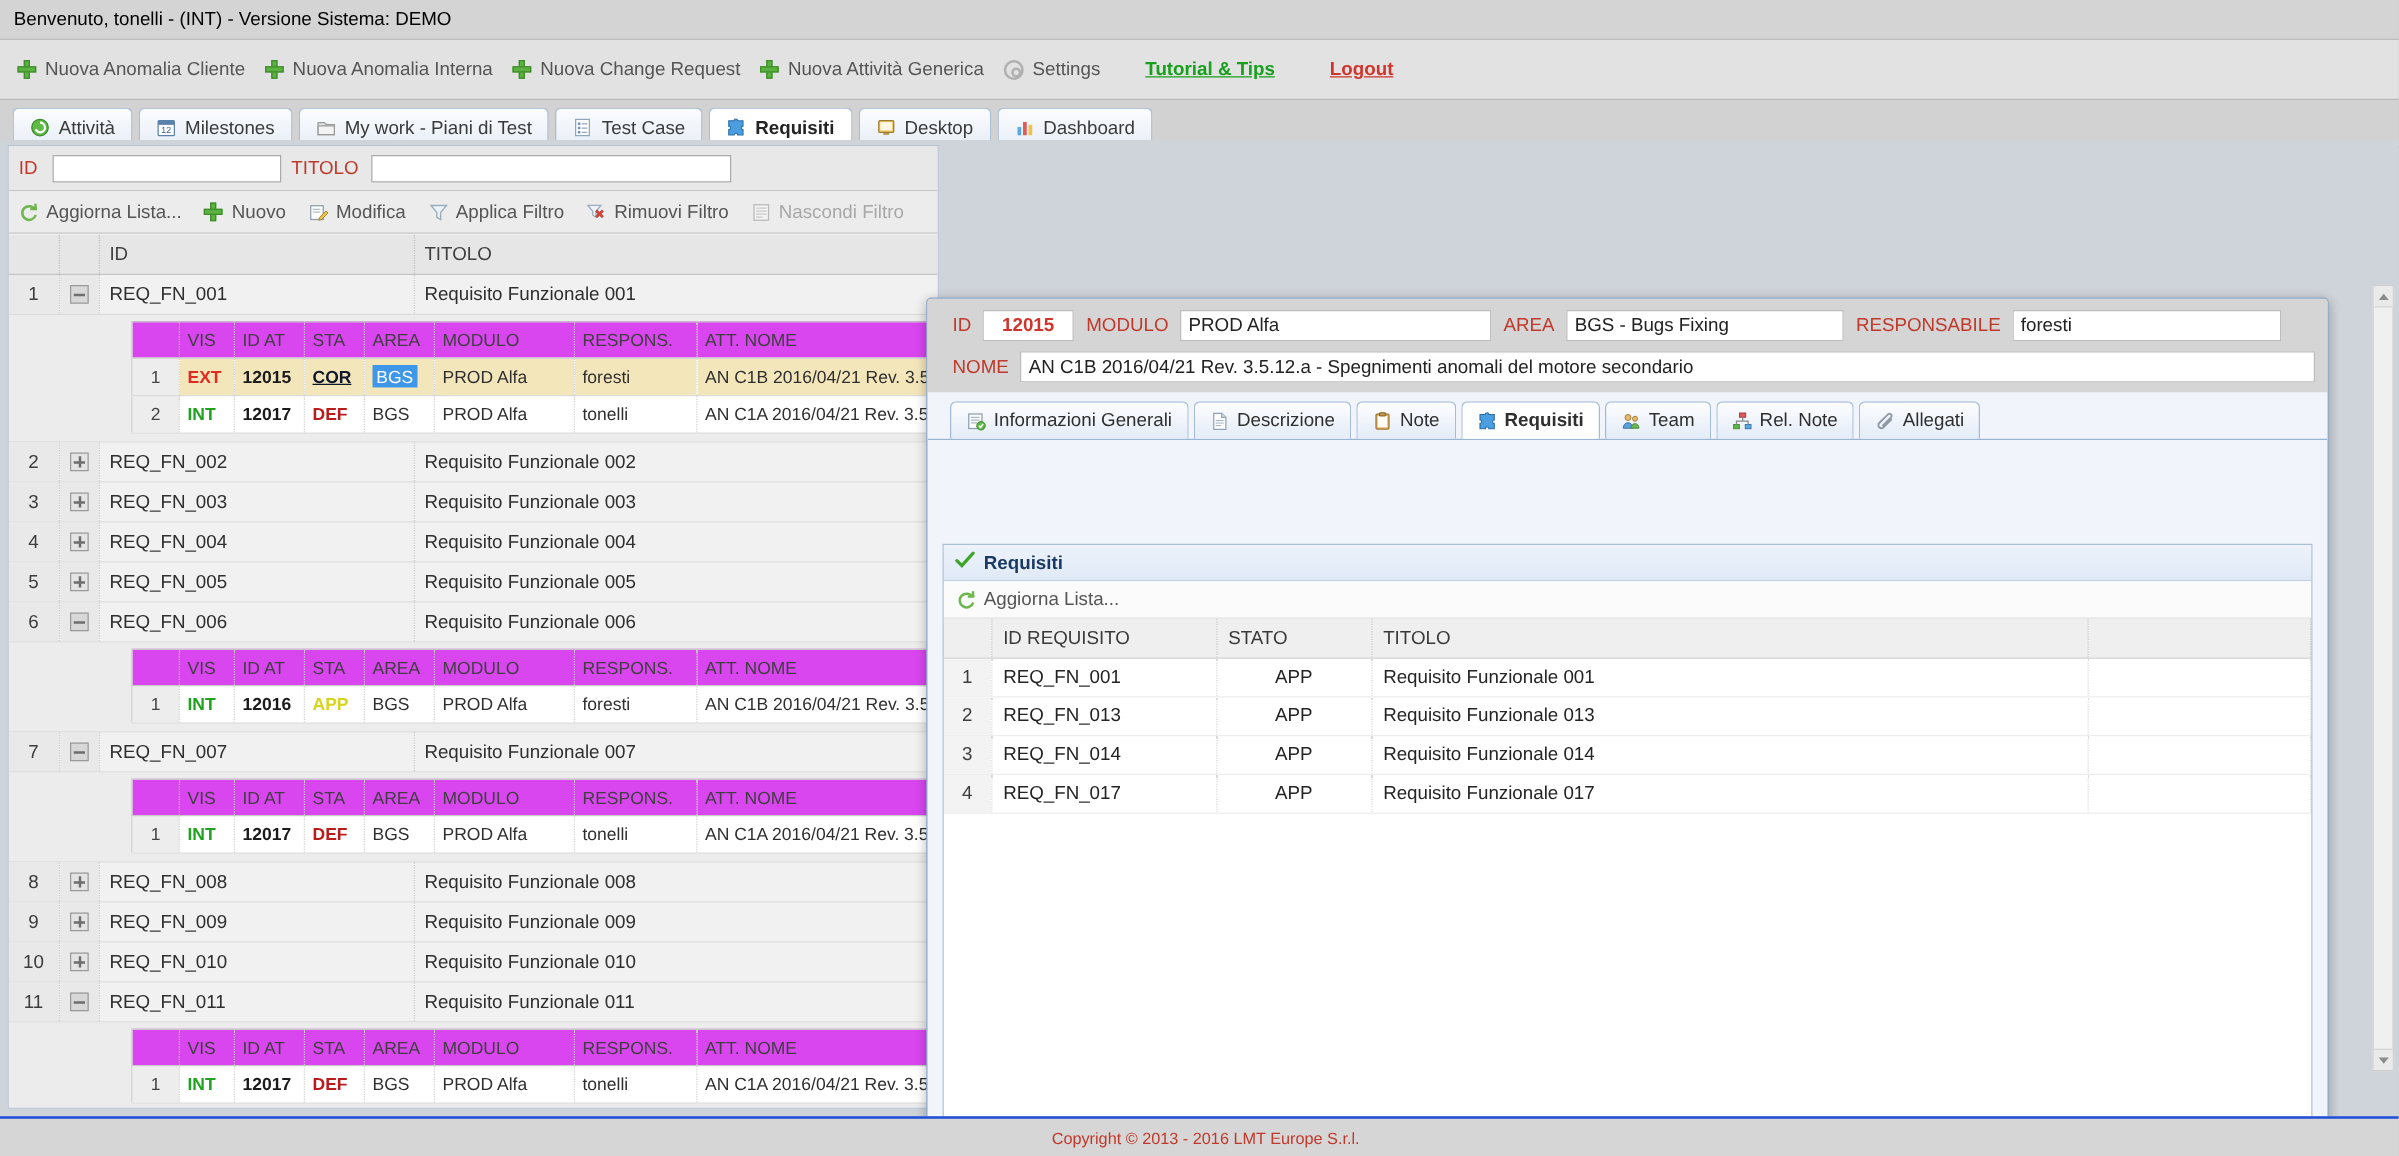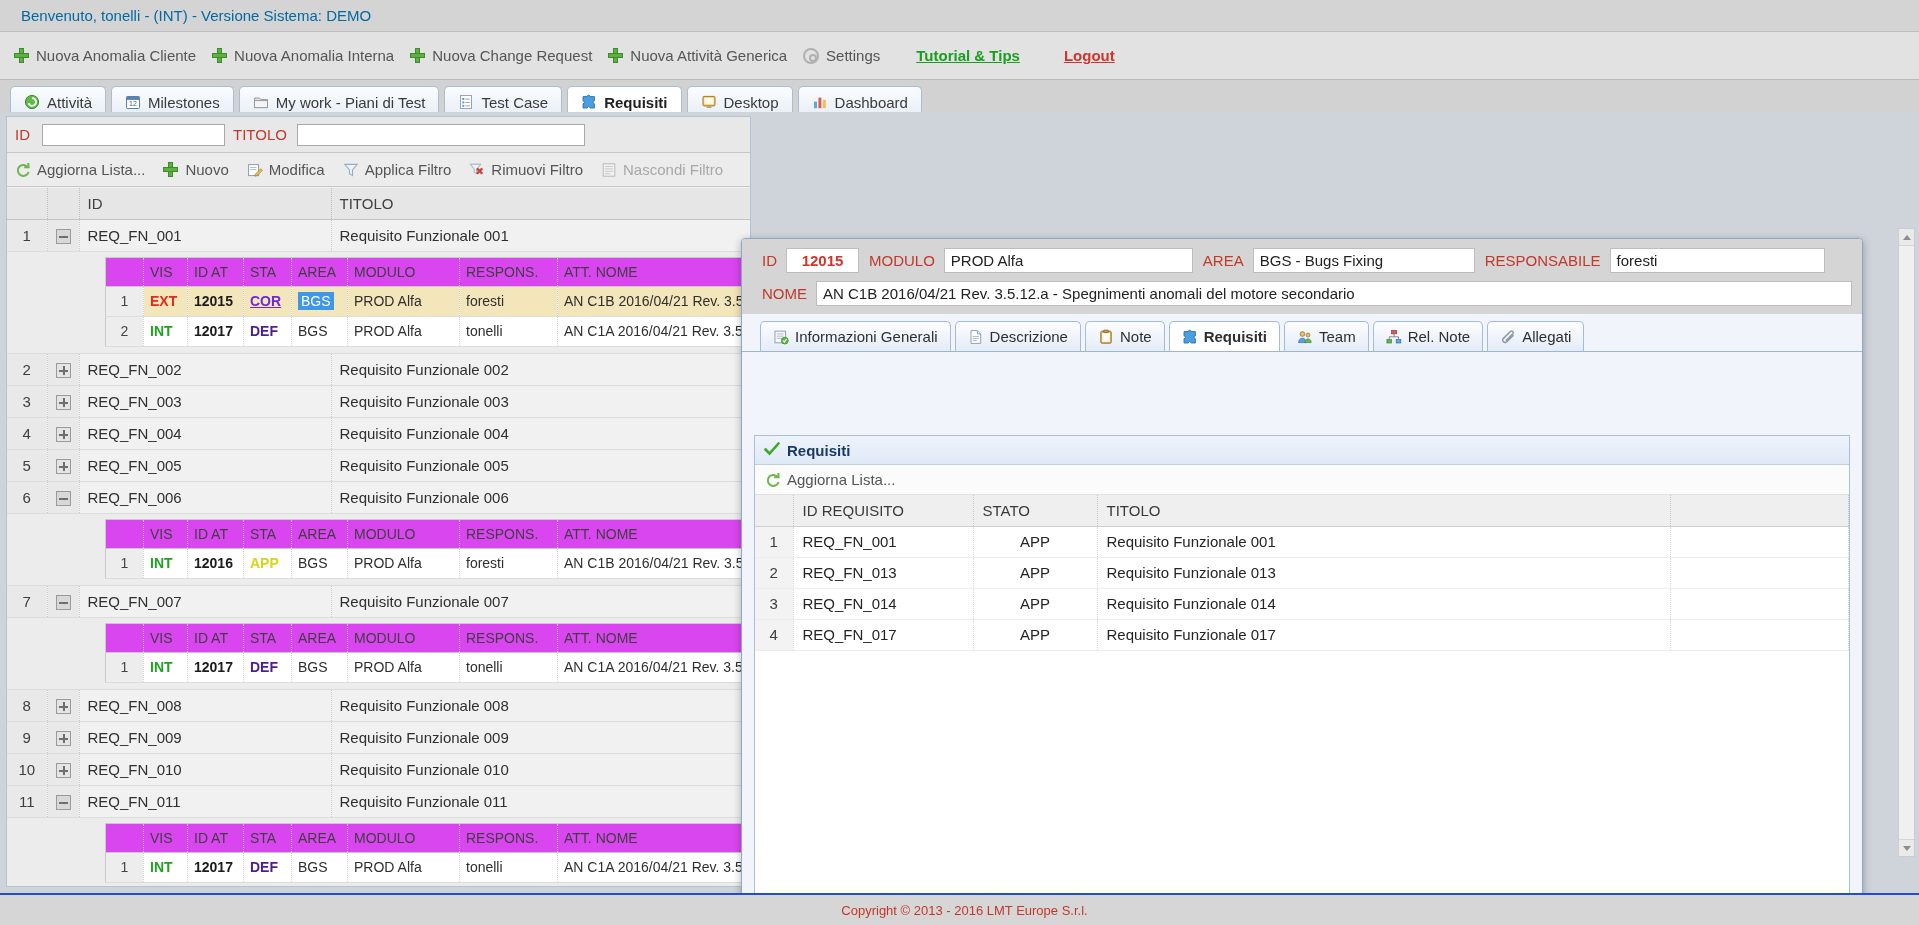--- a/index.html
+++ b/index.html
@@ -11,21 +11,21 @@
     font-size:15px;color:#333;
     -webkit-font-smoothing:antialiased;
   }
   .app{position:relative;width:1919px;height:925px;}
 
   
   .welcome-bar{
     height:32px;background:#d4d4d4;border-bottom:1px solid #bdbdbd;
     display:flex;align-items:center;padding-left:11px;box-sizing:border-box;
   }
-  .welcome-text{color:#0369a1;font-size:15px;margin-left:10px;}
+  .welcome-text{color:#000000;font-size:15px;}
 
   
   .action-bar{
     height:48px;background:#e2e2e2;border-bottom:1px solid #b9b9b9;
     display:flex;align-items:center;padding-left:12px;box-sizing:border-box;gap:0;
   }
   .act{display:flex;align-items:center;gap:7px;padding:0 14px 0 2px;cursor:pointer;}
   .act-label{color:#555;font-size:15px;white-space:nowrap;}
   .plus-ico{
     width:15px;height:15px;position:relative;flex:0 0 15px;
@@ -143,22 +143,22 @@
   .sgrid td{
     border-right:1px dotted #d2d2d2;height:30px;font-size:14px;color:#2f2f2f;
     padding:0 6px;box-sizing:border-box;white-space:nowrap;overflow:hidden;background:#fff;
   }
   .sgrid tr.sel td{background:#f4e6bb;}
   .sgrid td.snum{background:#ededed;text-align:center;color:#444;}
   .sgrid tr.sel td.snum{background:#ededed;}
   .v-ext{color:#e02b20;font-weight:bold;}
   .v-int{color:#1fa320;font-weight:bold;}
   .v-idat{font-weight:bold;color:#1b1b1b;}
-  .st-cor{color:#6d28d9;font-weight:bold;text-decoration:underline;}
-  .st-def{color:#4c1d95;font-weight:bold;}
+  .st-cor{color:#0f172a;font-weight:bold;text-decoration:underline;}
+  .st-def{color:#b91c1c;font-weight:bold;}
   .st-app{color:#d6d41d;font-weight:bold;}
   .cell-hl{background:#3e97e8;color:#fff;padding:1px 3px;}
 
   
   .dialog{
     position:absolute;left:741px;top:126px;width:1122px;height:746px;
     background:#f1f4fa;border:1px solid #8ba8c8;border-radius:4px;
     box-shadow:0 2px 9px rgba(0,0,0,.28);box-sizing:border-box;overflow:hidden;
   }
   .dlg-title{

